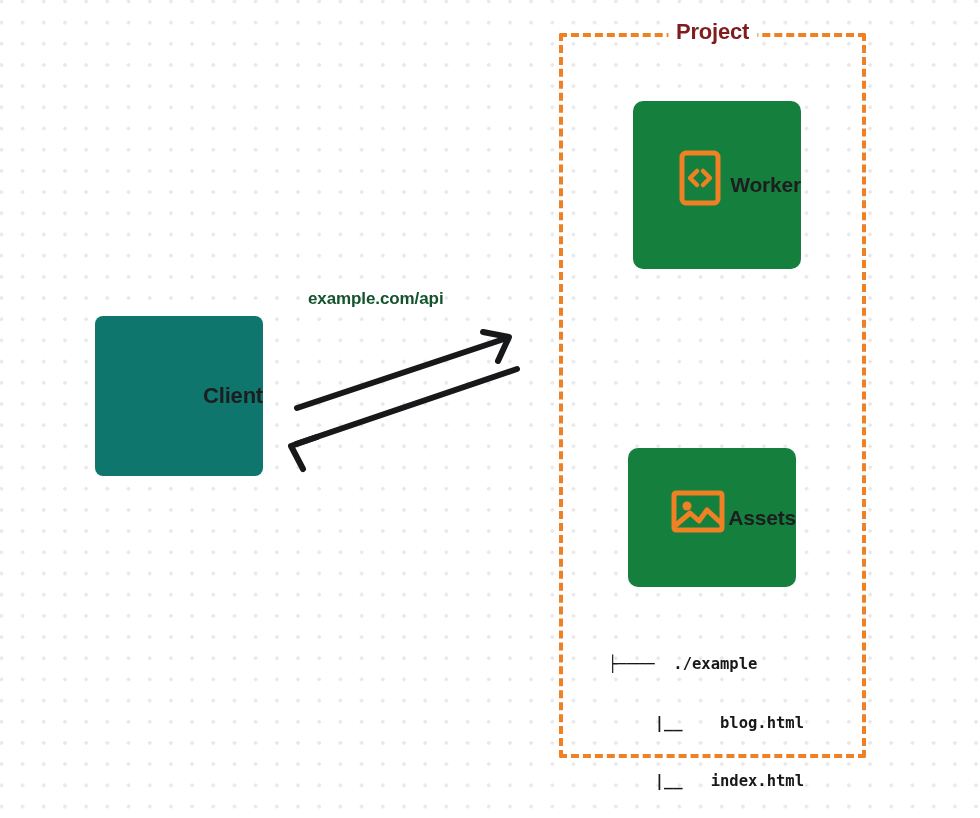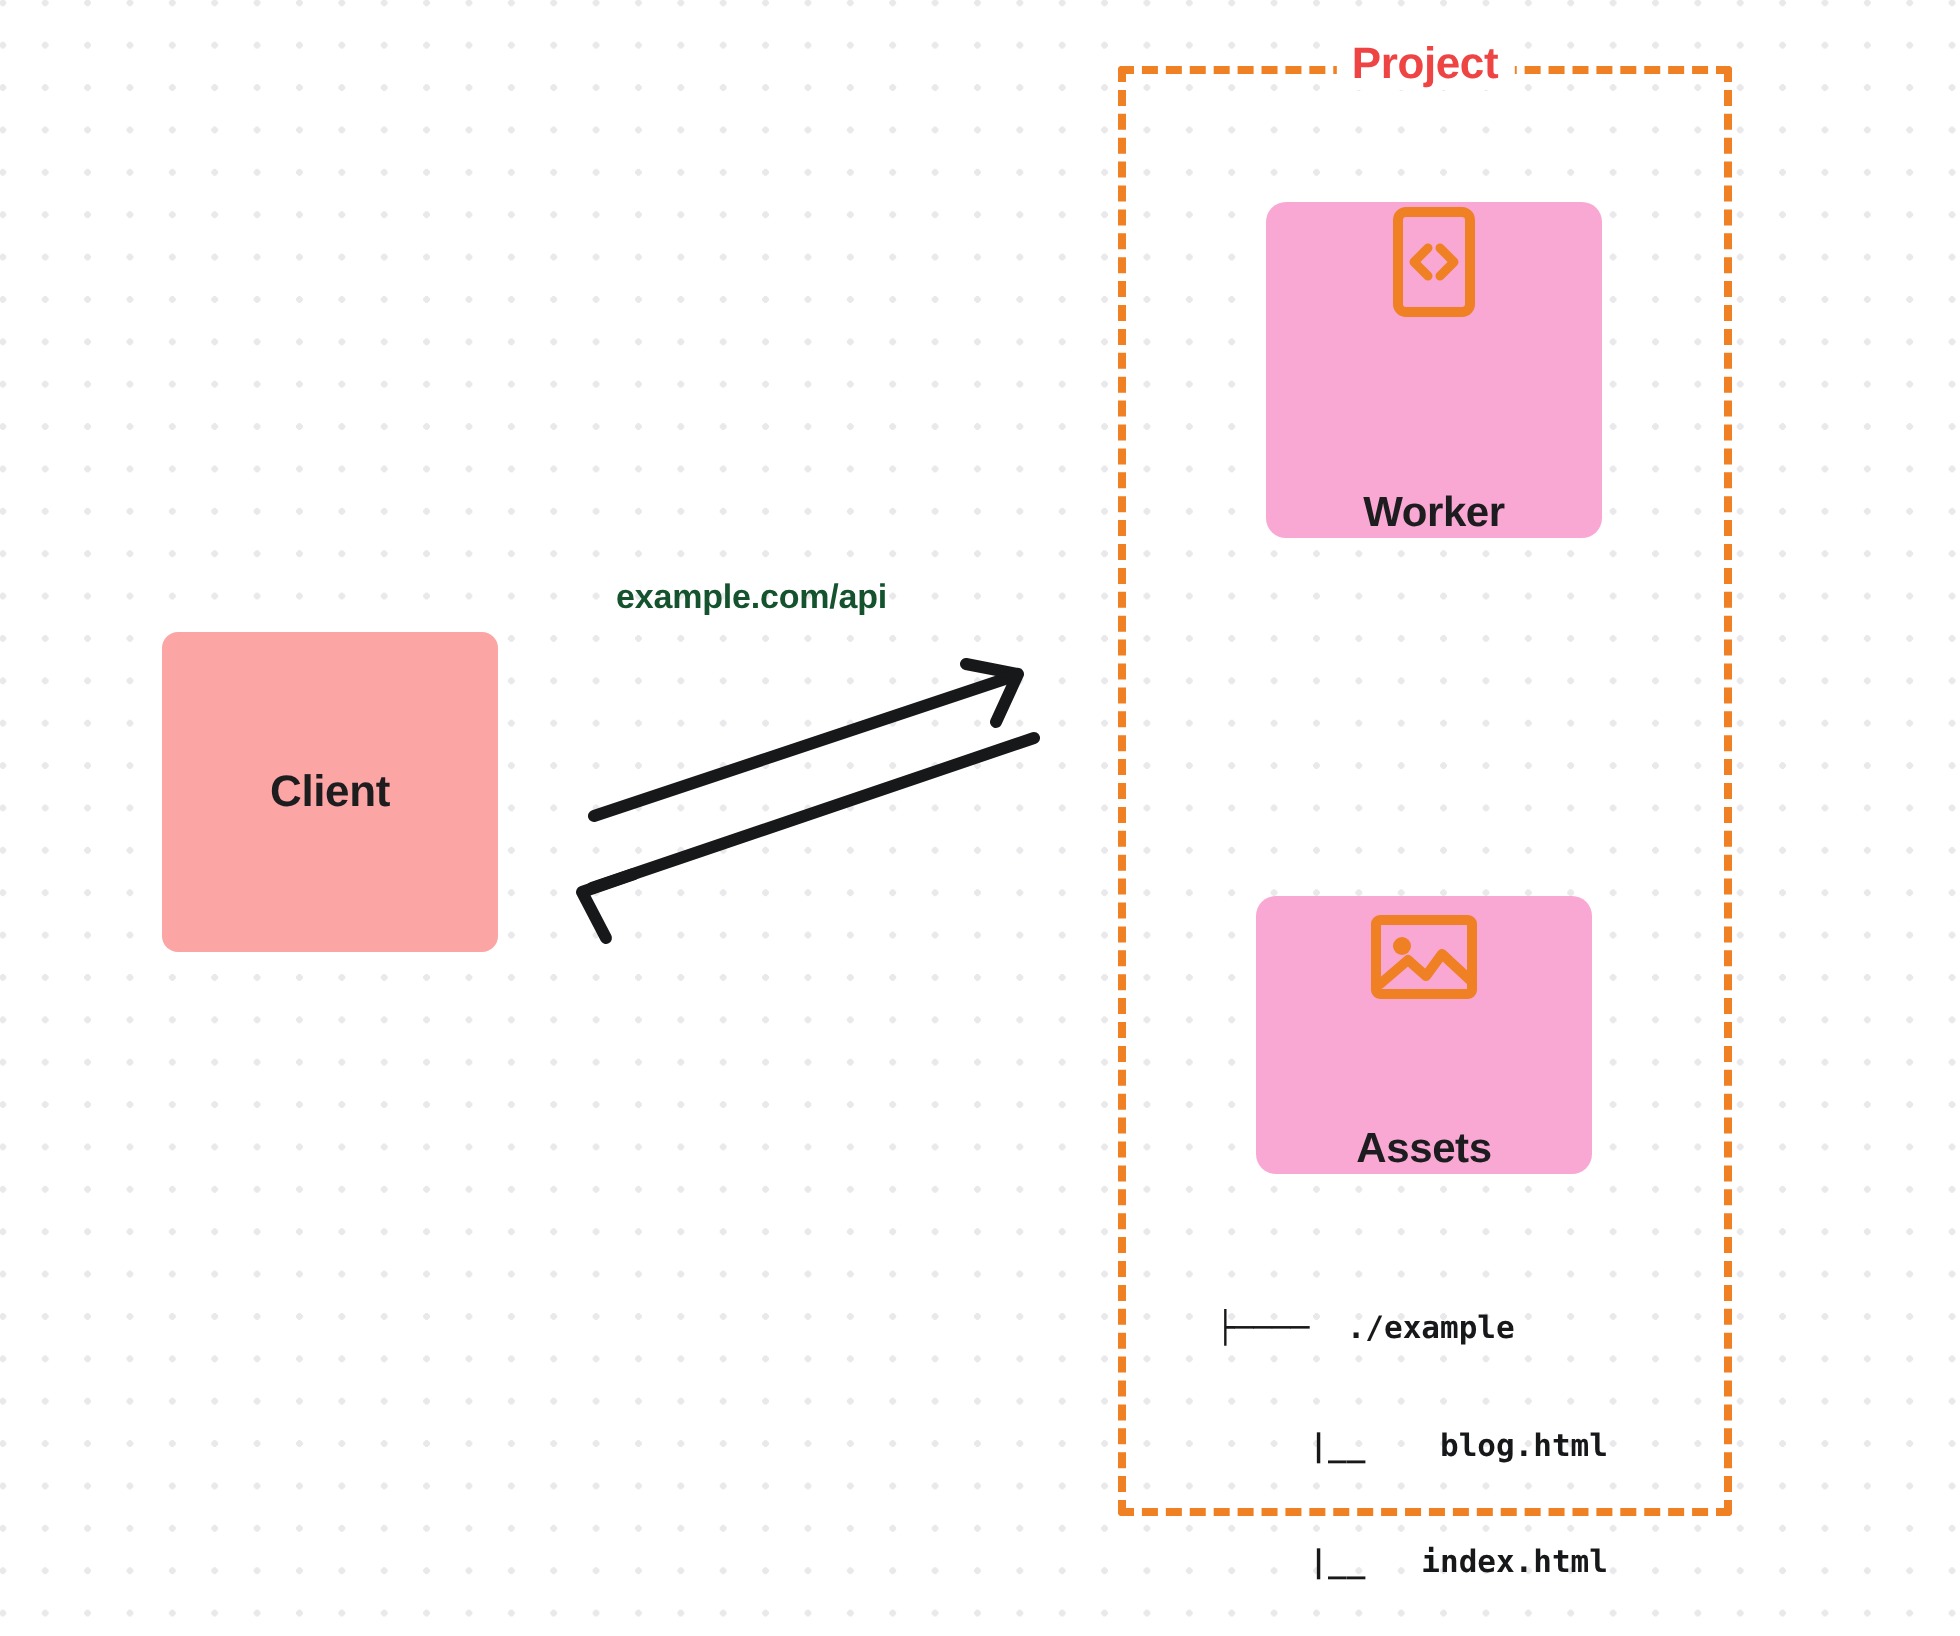--- a/index.html
+++ b/index.html
@@ -24,29 +24,29 @@
     position: absolute;
     left: 0;
     top: 0;
     width: 980px;
     height: 818px;
   }
 
   
   .client-node {
     position: absolute;
-    left: 81px;
+    left: 95px;
     top: 316px;
     width: 168px;
     height: 160px;
-    background: #fca5a5;
+    background: #0f766e;
     border-radius: 8px;
     display: flex;
     align-items: center;
-    justify-content: center;
+    justify-content: flex-end;
   }
   .client-label {
     font-size: 22px;
     font-weight: bold;
     color: #1d1d1f;
     letter-spacing: -0.2px;
   }
 
   
   .connector-svg {
@@ -82,34 +82,34 @@
 
   .project-title {
     position: absolute;
     left: 50%;
     top: -18px;
     transform: translateX(-50%);
     background: #ffffff;
     padding: 0 8px;
     font-size: 22px;
     font-weight: bold;
-    color: #ef4444;
+    color: #7f1d1d;
     letter-spacing: -0.2px;
     white-space: nowrap;
   }
 
   
   .service-card {
     position: absolute;
-    background: #f9a8d4;
+    background: #15803d;
     border-radius: 10px;
     display: flex;
-    flex-direction: column;
+    flex-direction: row;
     align-items: center;
-    justify-content: space-between;
+    justify-content: flex-end;
   }
   .card-worker {
     left: 633px;
     top: 101px;
     width: 168px;
     height: 168px;
   }
   .card-assets {
     left: 628px;
     top: 448px;

